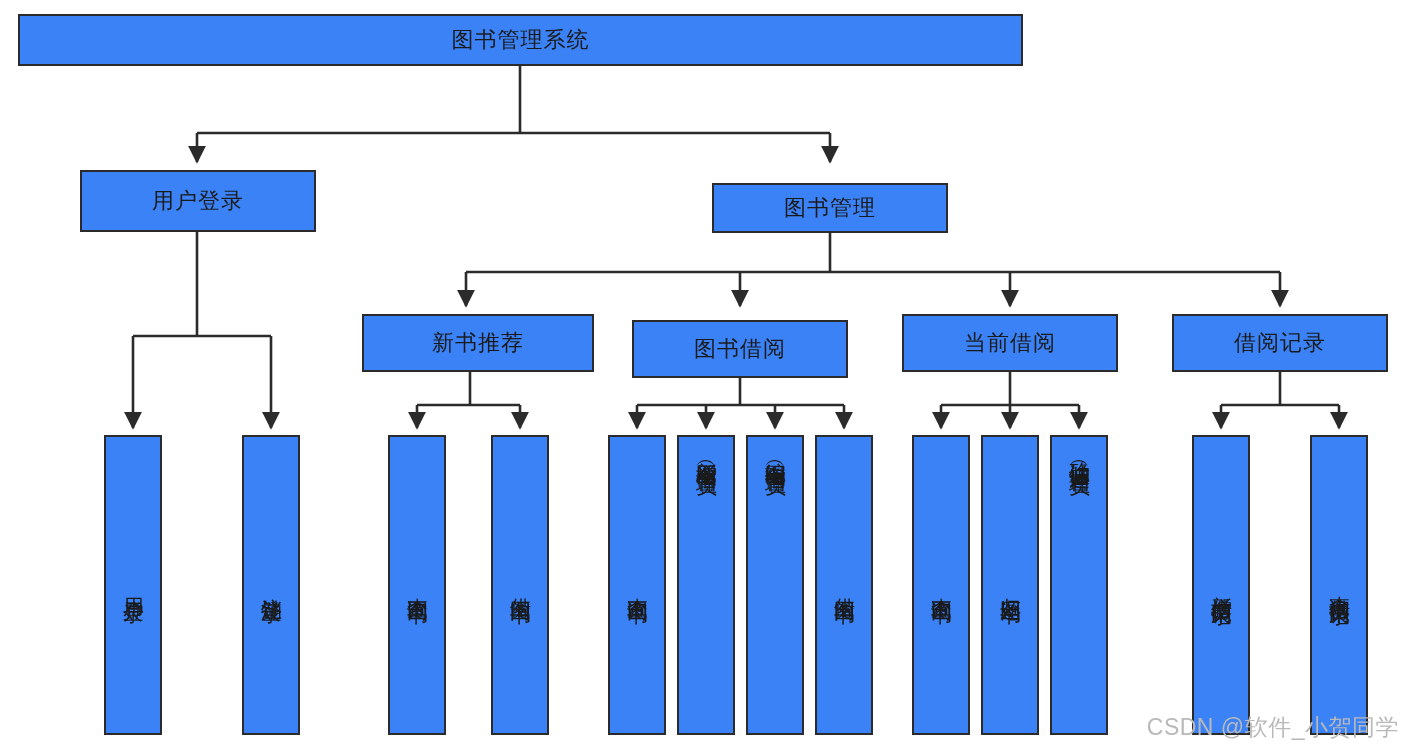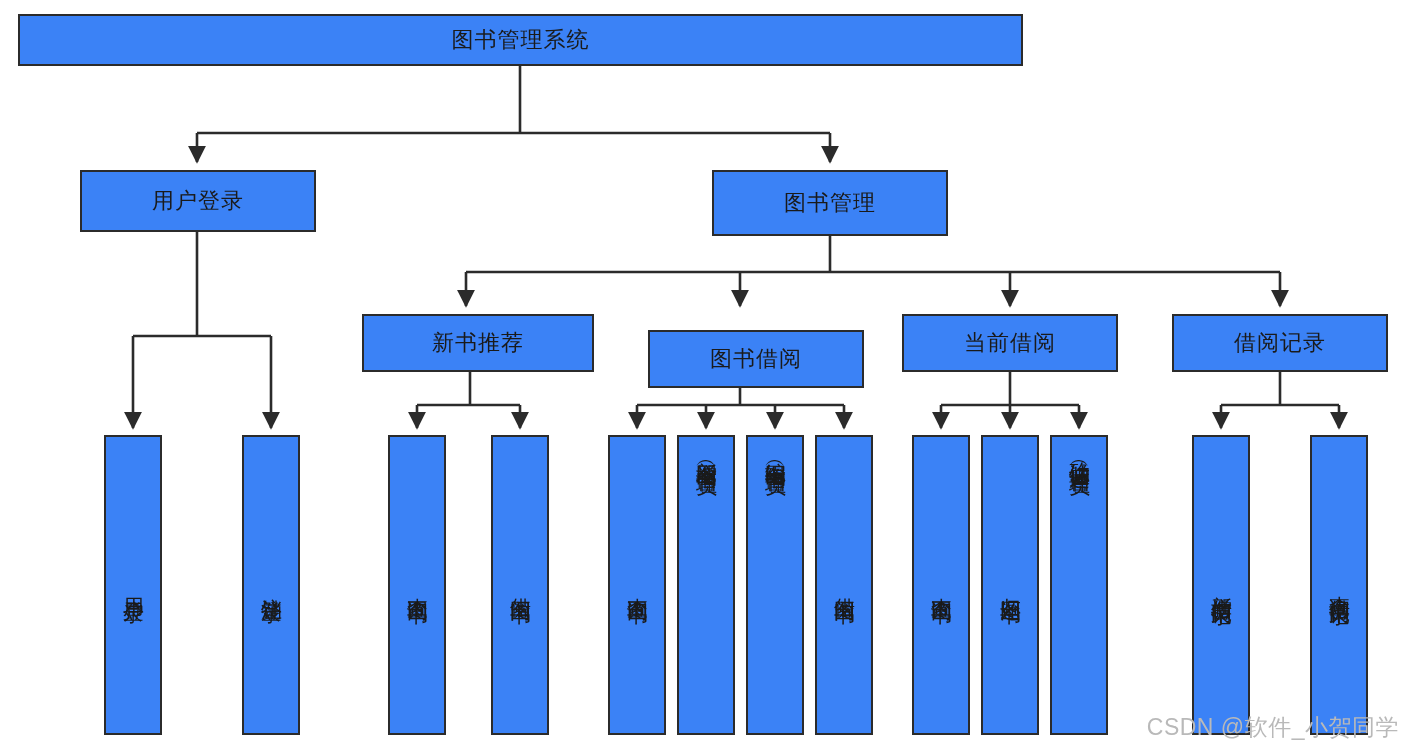--- a/index.html
+++ b/index.html
@@ -129,29 +129,29 @@
   </svg>
 
   <div class="node horiz" style="left:18px; top:14px; width:1005px; height:52px;">
     <span class="node-label">图书管理系统</span>
   </div>
 
   <div class="node horiz" style="left:80px; top:170px; width:236px; height:62px;">
     <span class="node-label">用户登录</span>
   </div>
 
-  <div class="node horiz" style="left:712px; top:170px; width:236px; height:66px;">
+  <div class="node horiz" style="left:712px; top:183px; width:236px; height:50px;">
     <span class="node-label">图书管理</span>
   </div>
 
   <div class="node horiz" style="left:362px; top:314px; width:232px; height:58px;">
     <span class="node-label">新书推荐</span>
   </div>
 
-  <div class="node horiz" style="left:632px; top:330px; width:216px; height:58px;margin-left:16px;">
+  <div class="node horiz" style="left:632px; top:320px; width:216px; height:58px;">
     <span class="node-label">图书借阅</span>
   </div>
 
   <div class="node horiz" style="left:1172px; top:314px; width:216px; height:58px;">
     <span class="node-label">借阅记录</span>
   </div>
 
   <div class="node horiz" style="left:902px; top:314px; width:216px; height:58px;">
     <span class="node-label">当前借阅</span>
   </div>

